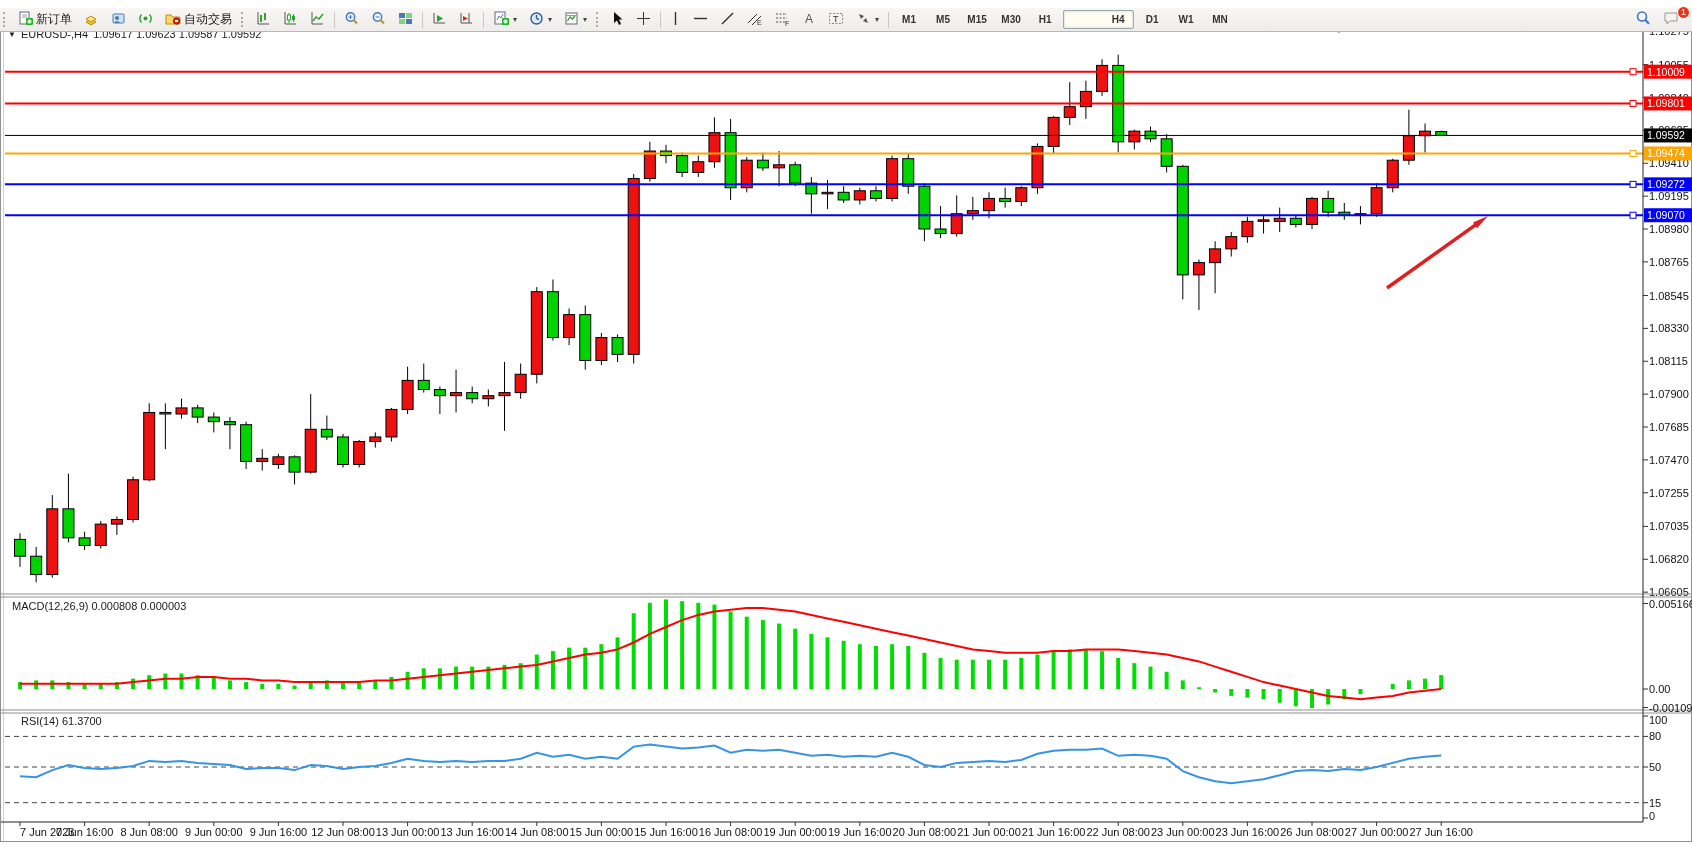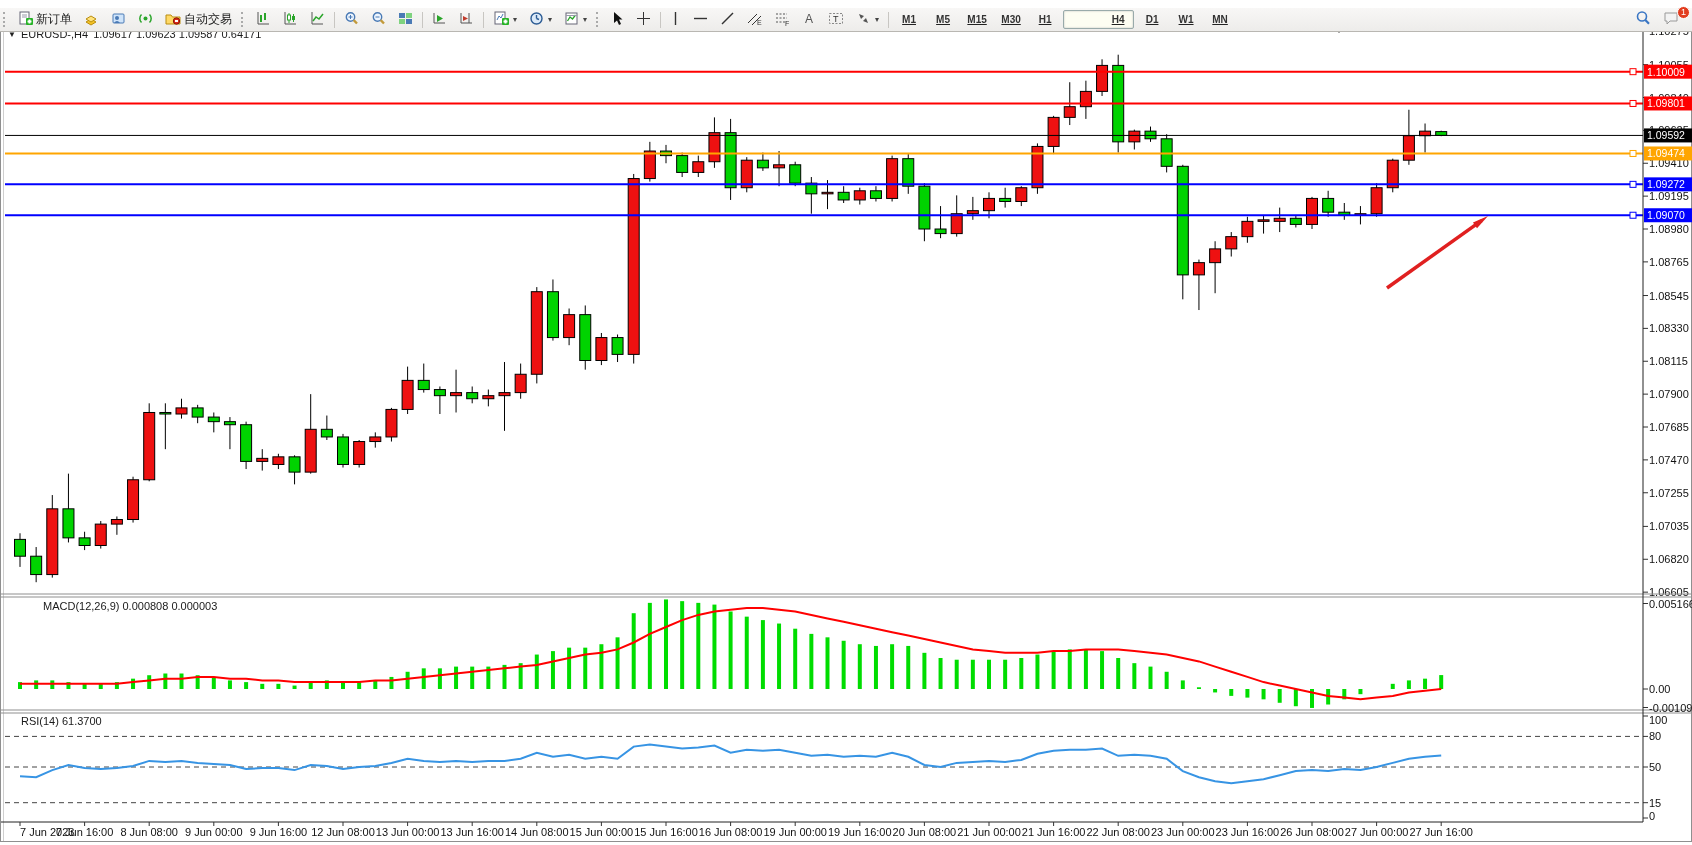--- a/index.html
+++ b/index.html
@@ -16,21 +16,21 @@
   .tf.active{background:#fdfdf2;border:1px solid #9aa;box-shadow:inset 0 0 2px #bbb;padding-left:42px;}
   #tb-right{margin-left:auto;display:flex;align-items:center;margin-right:6px;}
   .badge{position:absolute;top:-4px;right:-6px;background:#e23c1e;color:#fff;border-radius:8px;font-size:9px;
     line-height:11px;min-width:11px;text-align:center;border:1px solid #fff;}
   .chaticon{position:relative;}
   
   #chartsvg{position:absolute;left:0;top:0;}
   .ovl{position:absolute;font-size:11px;color:#1a1a1a;white-space:pre;z-index:4;}
   #title-ovl{left:8px;top:28px;display:flex;align-items:center;gap:5px;}
   #title-ovl .tri{font-size:8px;color:#222;}
-  #macd-ovl{left:12px;top:600px;margin-left:31px;}
+  #macd-ovl{left:12px;top:600px;}
   #rsi-ovl{left:21px;top:715px;}
 </style>
 </head>
 <body>
 
 <div id="app">
 
   <div id="toolbar">
     <div class="tgrip"></div>
 
@@ -273,21 +273,21 @@
     </div>
     <div class="tbtn">
       <span><svg width="15" height="15">
             <polygon points="3,3 8,5 5,8" fill="#555"></polygon>
             <polygon points="12,12 7,10 10,7" fill="#555"></polygon>
           </svg></span>
       <span class="caret">▾</span>
     </div>
 
     <div class="tsep"></div>
-    <div id="tf-bar" style="display:flex;align-items:center;text-decoration:underline;">
+    <div id="tf-bar" style="display:flex;align-items:center;">
         <div class="tf">M1</div>
         <div class="tf">M5</div>
         <div class="tf">M15</div>
         <div class="tf">M30</div>
         <div class="tf">H1</div>
         <div class="tf active">H4</div>
         <div class="tf">D1</div>
         <div class="tf">W1</div>
         <div class="tf">MN</div>
       </div>
@@ -715,17 +715,17 @@
       <text x="1376.6" y="836" font-family="&quot;Liberation Sans&quot;,sans-serif" font-size="11" fill="#111" text-anchor="middle">27 Jun 00:00</text>
       <line x1="1441.1999999999998" y1="822" x2="1441.1999999999998" y2="826" stroke="#333"></line>
       <text x="1441.1999999999998" y="836" font-family="&quot;Liberation Sans&quot;,sans-serif" font-size="11" fill="#111" text-anchor="middle">27 Jun 16:00</text>
       <line x1="1387" y1="288" x2="1481.4857771666514" y2="220.64380241585255" stroke="#e02020" stroke-width="3.5"></line>
       <polygon points="1488,216 1477.003217890238,228.1375773212952 1472.939890776367,222.43763234211505" fill="#e02020"></polygon>
     </svg>
 
   <div class="ovl" id="title-ovl">
     <span class="tri">▼</span>
     <span>EURUSD-,H4</span>
-    <span>1.09617 1.09623 1.09587 0.64171</span>
+    <span>1.09617 1.09623 1.09587 1.09592</span>
   </div>
   <div class="ovl" id="macd-ovl">MACD(12,26,9) 0.000808 0.000003</div>
   <div class="ovl" id="rsi-ovl">RSI(14) 61.3700</div>
 </div>
 
 </body></html>

